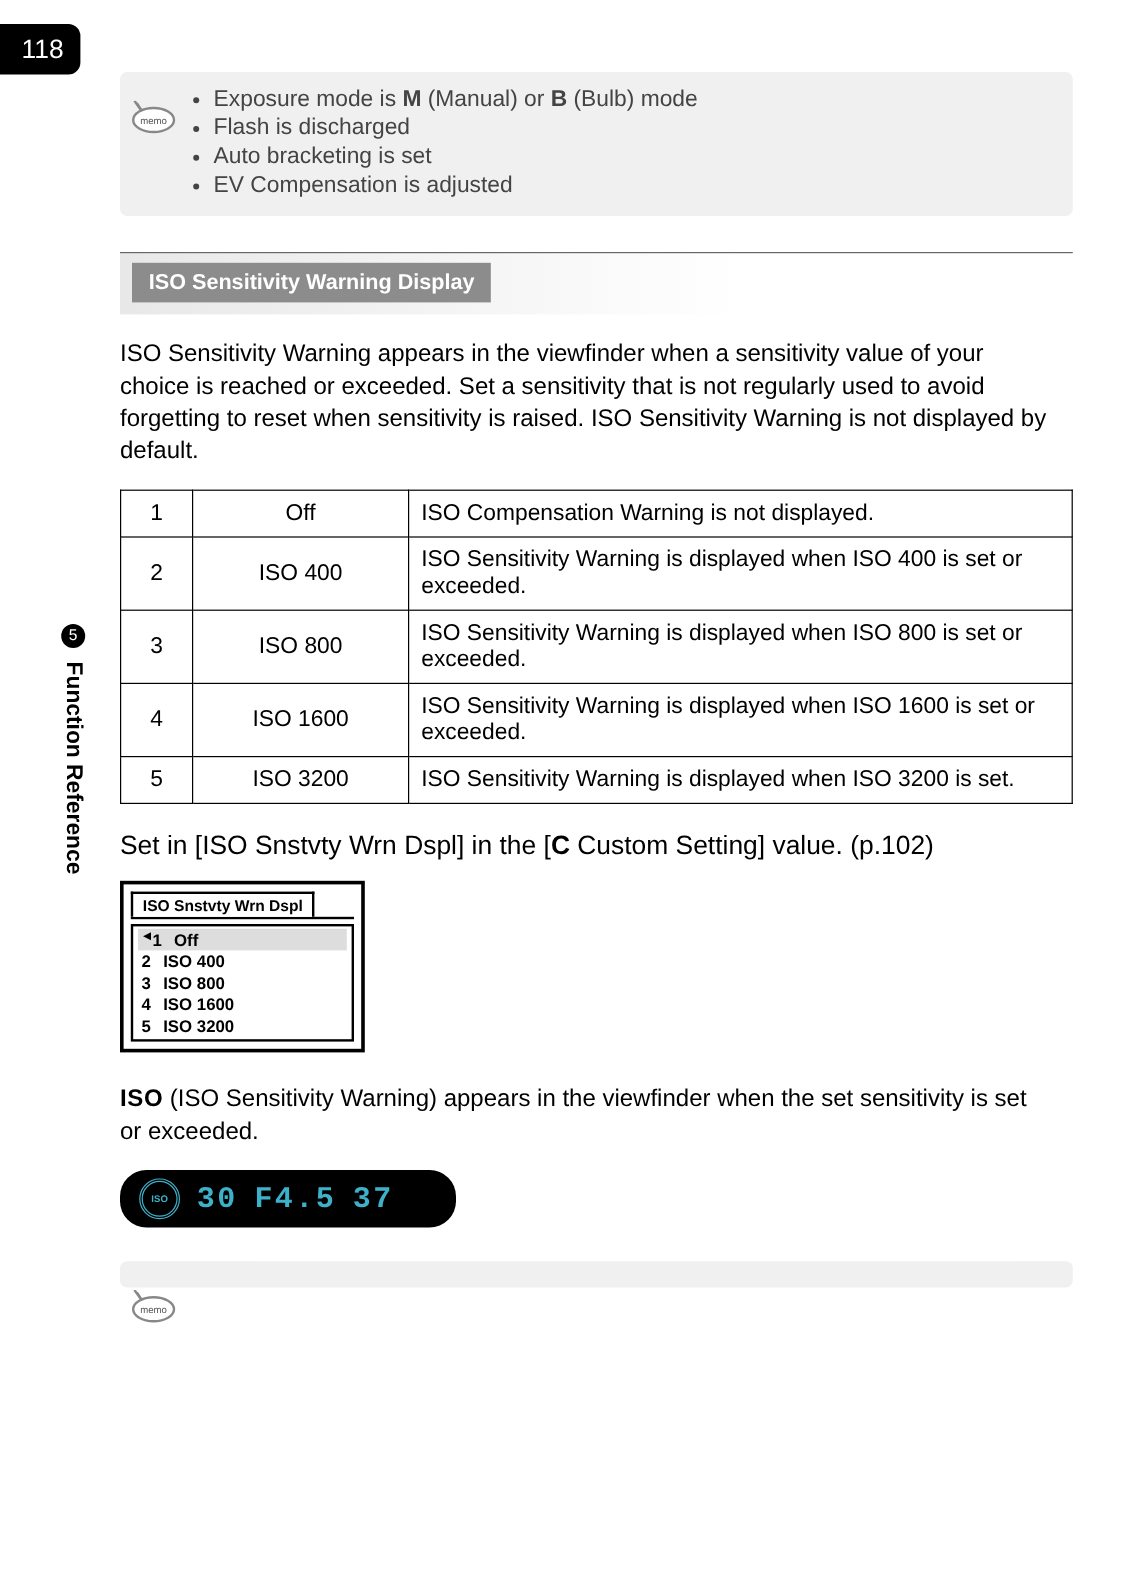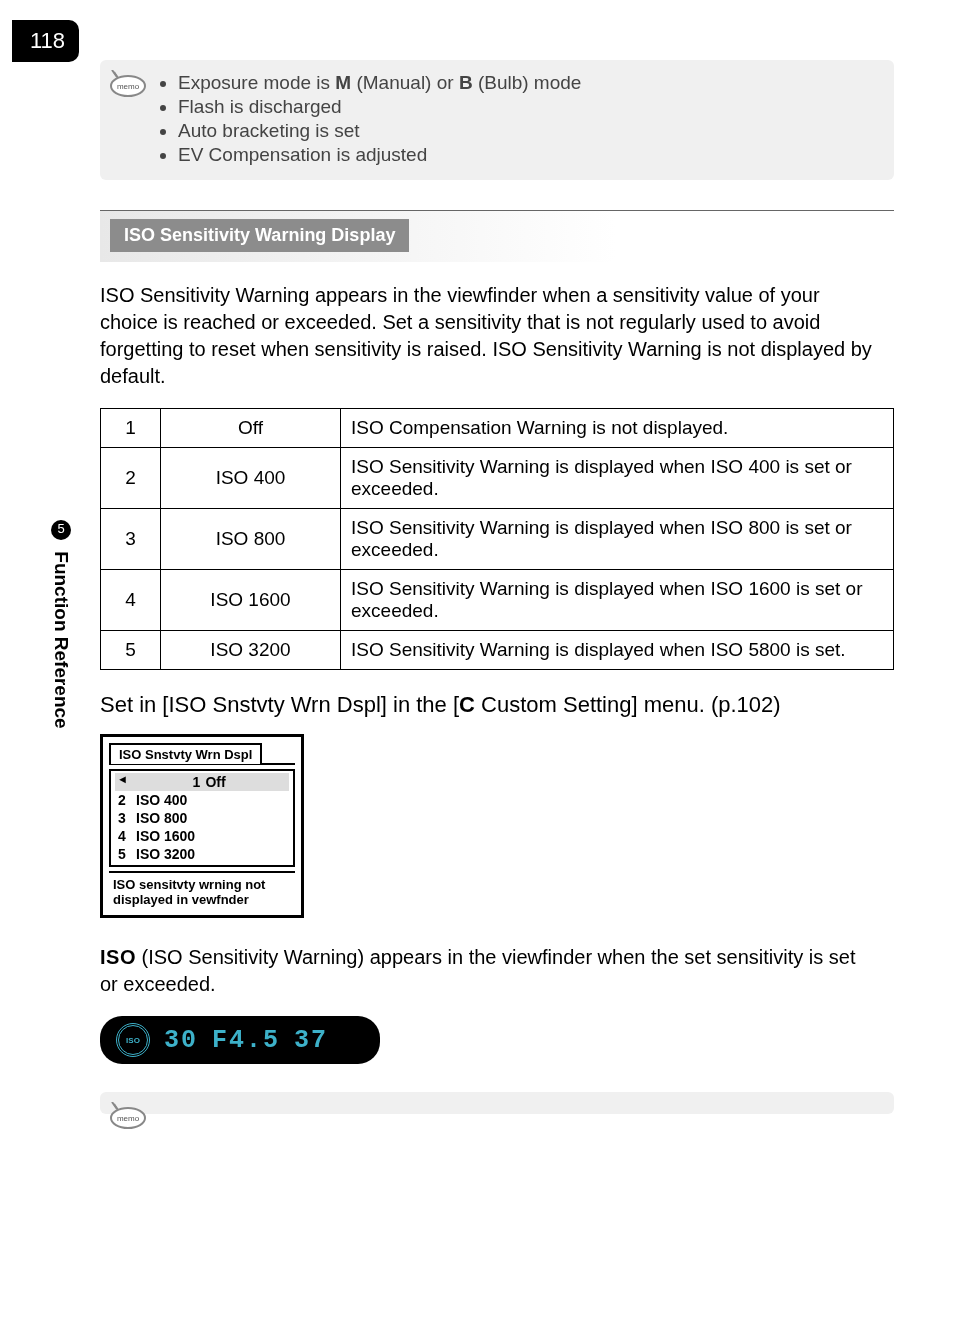--- a/index.html
+++ b/index.html
@@ -6,21 +6,21 @@
   body {
     margin: 0;
     padding: 0;
     font-family: Arial, Helvetica, sans-serif;
     background: #fff;
     color: #000;
     width: 954px;
   }
   .page-num-tab {
     position: absolute;
-    left: 12px;
+    left: 0;
     top: 20px;
     background: #000;
     color: #fff;
     padding: 8px 14px 8px 18px;
     font-size: 22px;
     border-radius: 0 10px 10px 0;
   }
   .side-tab {
     position: absolute;
     left: 50px;
@@ -51,21 +51,21 @@
     border-radius: 6px;
     padding: 10px 14px 12px 60px;
     position: relative;
     margin-bottom: 26px;
     font-size: 19px;
     color: #444;
   }
   .memo-tag {
     position: absolute;
     left: 8px;
-    top: 10px;
+    top: 24px;
     width: 40px;
     height: 28px;
   }
   .memo-tag-svg { width: 40px; height: 28px; }
   .memo-box ul { margin: 2px 0 0 0; padding-left: 18px; }
   .memo-box li { margin: 2px 0; }
   .mode-glyph { font-weight: bold; }
   .section-bar {
     position: relative;
     margin: 30px 0 20px 0;
@@ -127,21 +127,20 @@
     margin-top: 4px;
     padding: 2px 4px;
     font-size: 14px;
     font-weight: bold;
   }
   .lcd-list .row { padding: 1px 3px; }
   .lcd-list .row.sel {
     background: #ddd;
     position: relative;
     padding-left: 12px;
-    text-align: center;
   }
   .lcd-list .row.sel::before {
     content: "◄";
     position: absolute;
     left: 2px;
     top: 0;
     font-size: 11px;
   }
   .lcd-list .num { display: inline-block; width: 18px; }
   .lcd-foot {
@@ -251,43 +250,39 @@
       <td>ISO Sensitivity Warning is displayed when ISO 800 is set or exceeded.</td>
     </tr>
     <tr>
       <td class="ctr">4</td>
       <td class="ctrw">ISO 1600</td>
       <td>ISO Sensitivity Warning is displayed when ISO 1600 is set or exceeded.</td>
     </tr>
     <tr>
       <td class="ctr">5</td>
       <td class="ctrw">ISO 3200</td>
-      <td>ISO Sensitivity Warning is displayed when ISO 5800 is set.</td>
+      <td>ISO Sensitivity Warning is displayed when ISO 3200 is set.</td>
     </tr>
   </tbody>
     </table>
 
   <p class="menu-line">
-    <span>Set in [ISO Snstvty Wrn Dspl] in the [</span><span class="menu-icon">C</span><span> Custom Setting] menu. (p.102)</span>
+    <span>Set in [ISO Snstvty Wrn Dspl] in the [</span><span class="menu-icon">C</span><span> Custom Setting] value. (p.102)</span>
   </p>
 
   <div class="lcd-panel">
     <span class="lcd-tab">ISO Snstvty Wrn Dspl</span>
     <div class="lcd-divider"></div>
     <div class="lcd-list">
       <div class="row sel"><span class="num">1</span><span>Off</span></div>
       <div class="row"><span class="num">2</span><span>ISO 400</span></div>
       <div class="row"><span class="num">3</span><span>ISO 800</span></div>
       <div class="row"><span class="num">4</span><span>ISO 1600</span></div>
       <div class="row"><span class="num">5</span><span>ISO 3200</span></div>
     </div>
-    <div class="lcd-foot">
-      <div>ISO sensitvty wrning not</div>
-      <div>displayed in vewfnder</div>
-    </div>
   </div>
 
   <p class="body-text">
     <span class="inline-glyph">ISO</span><span> (ISO Sensitivity Warning) appears in the viewfinder when the set sensitivity is set or exceeded.</span>
   </p>
 
   <div class="viewfinder">
     <div class="vf-iso-ring">
       <span class="vf-iso-text">ISO</span>
     </div>

